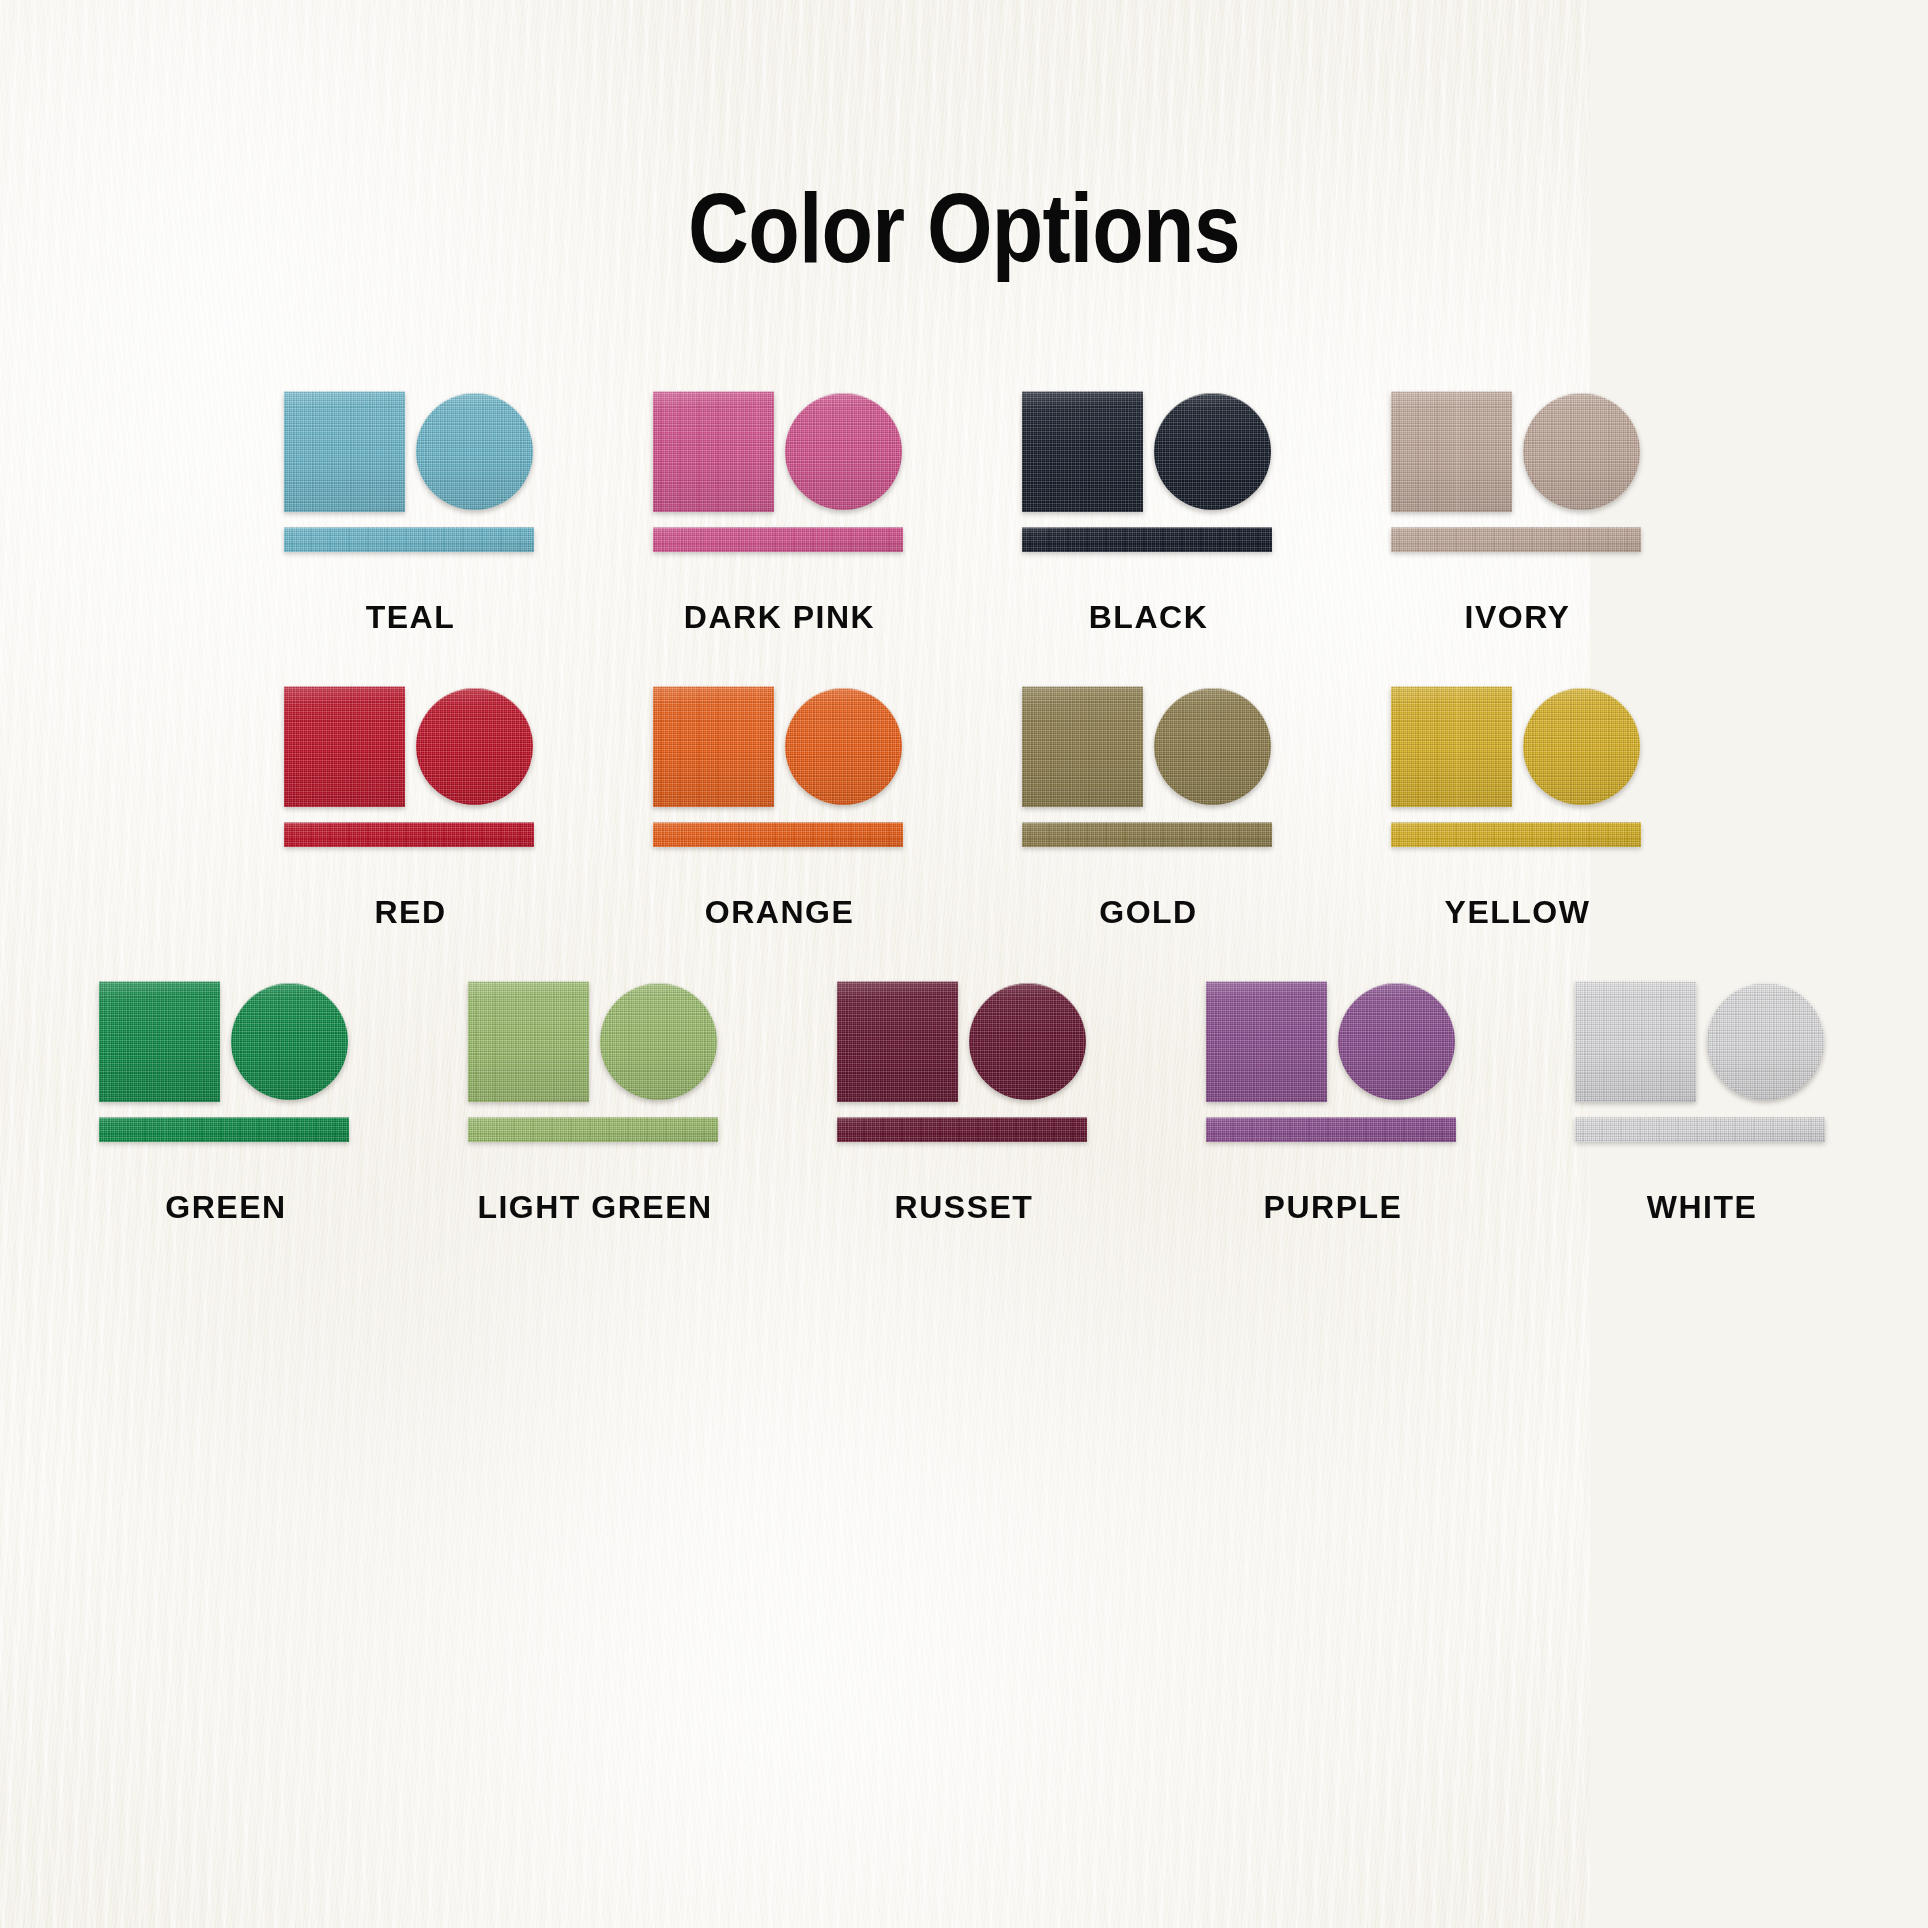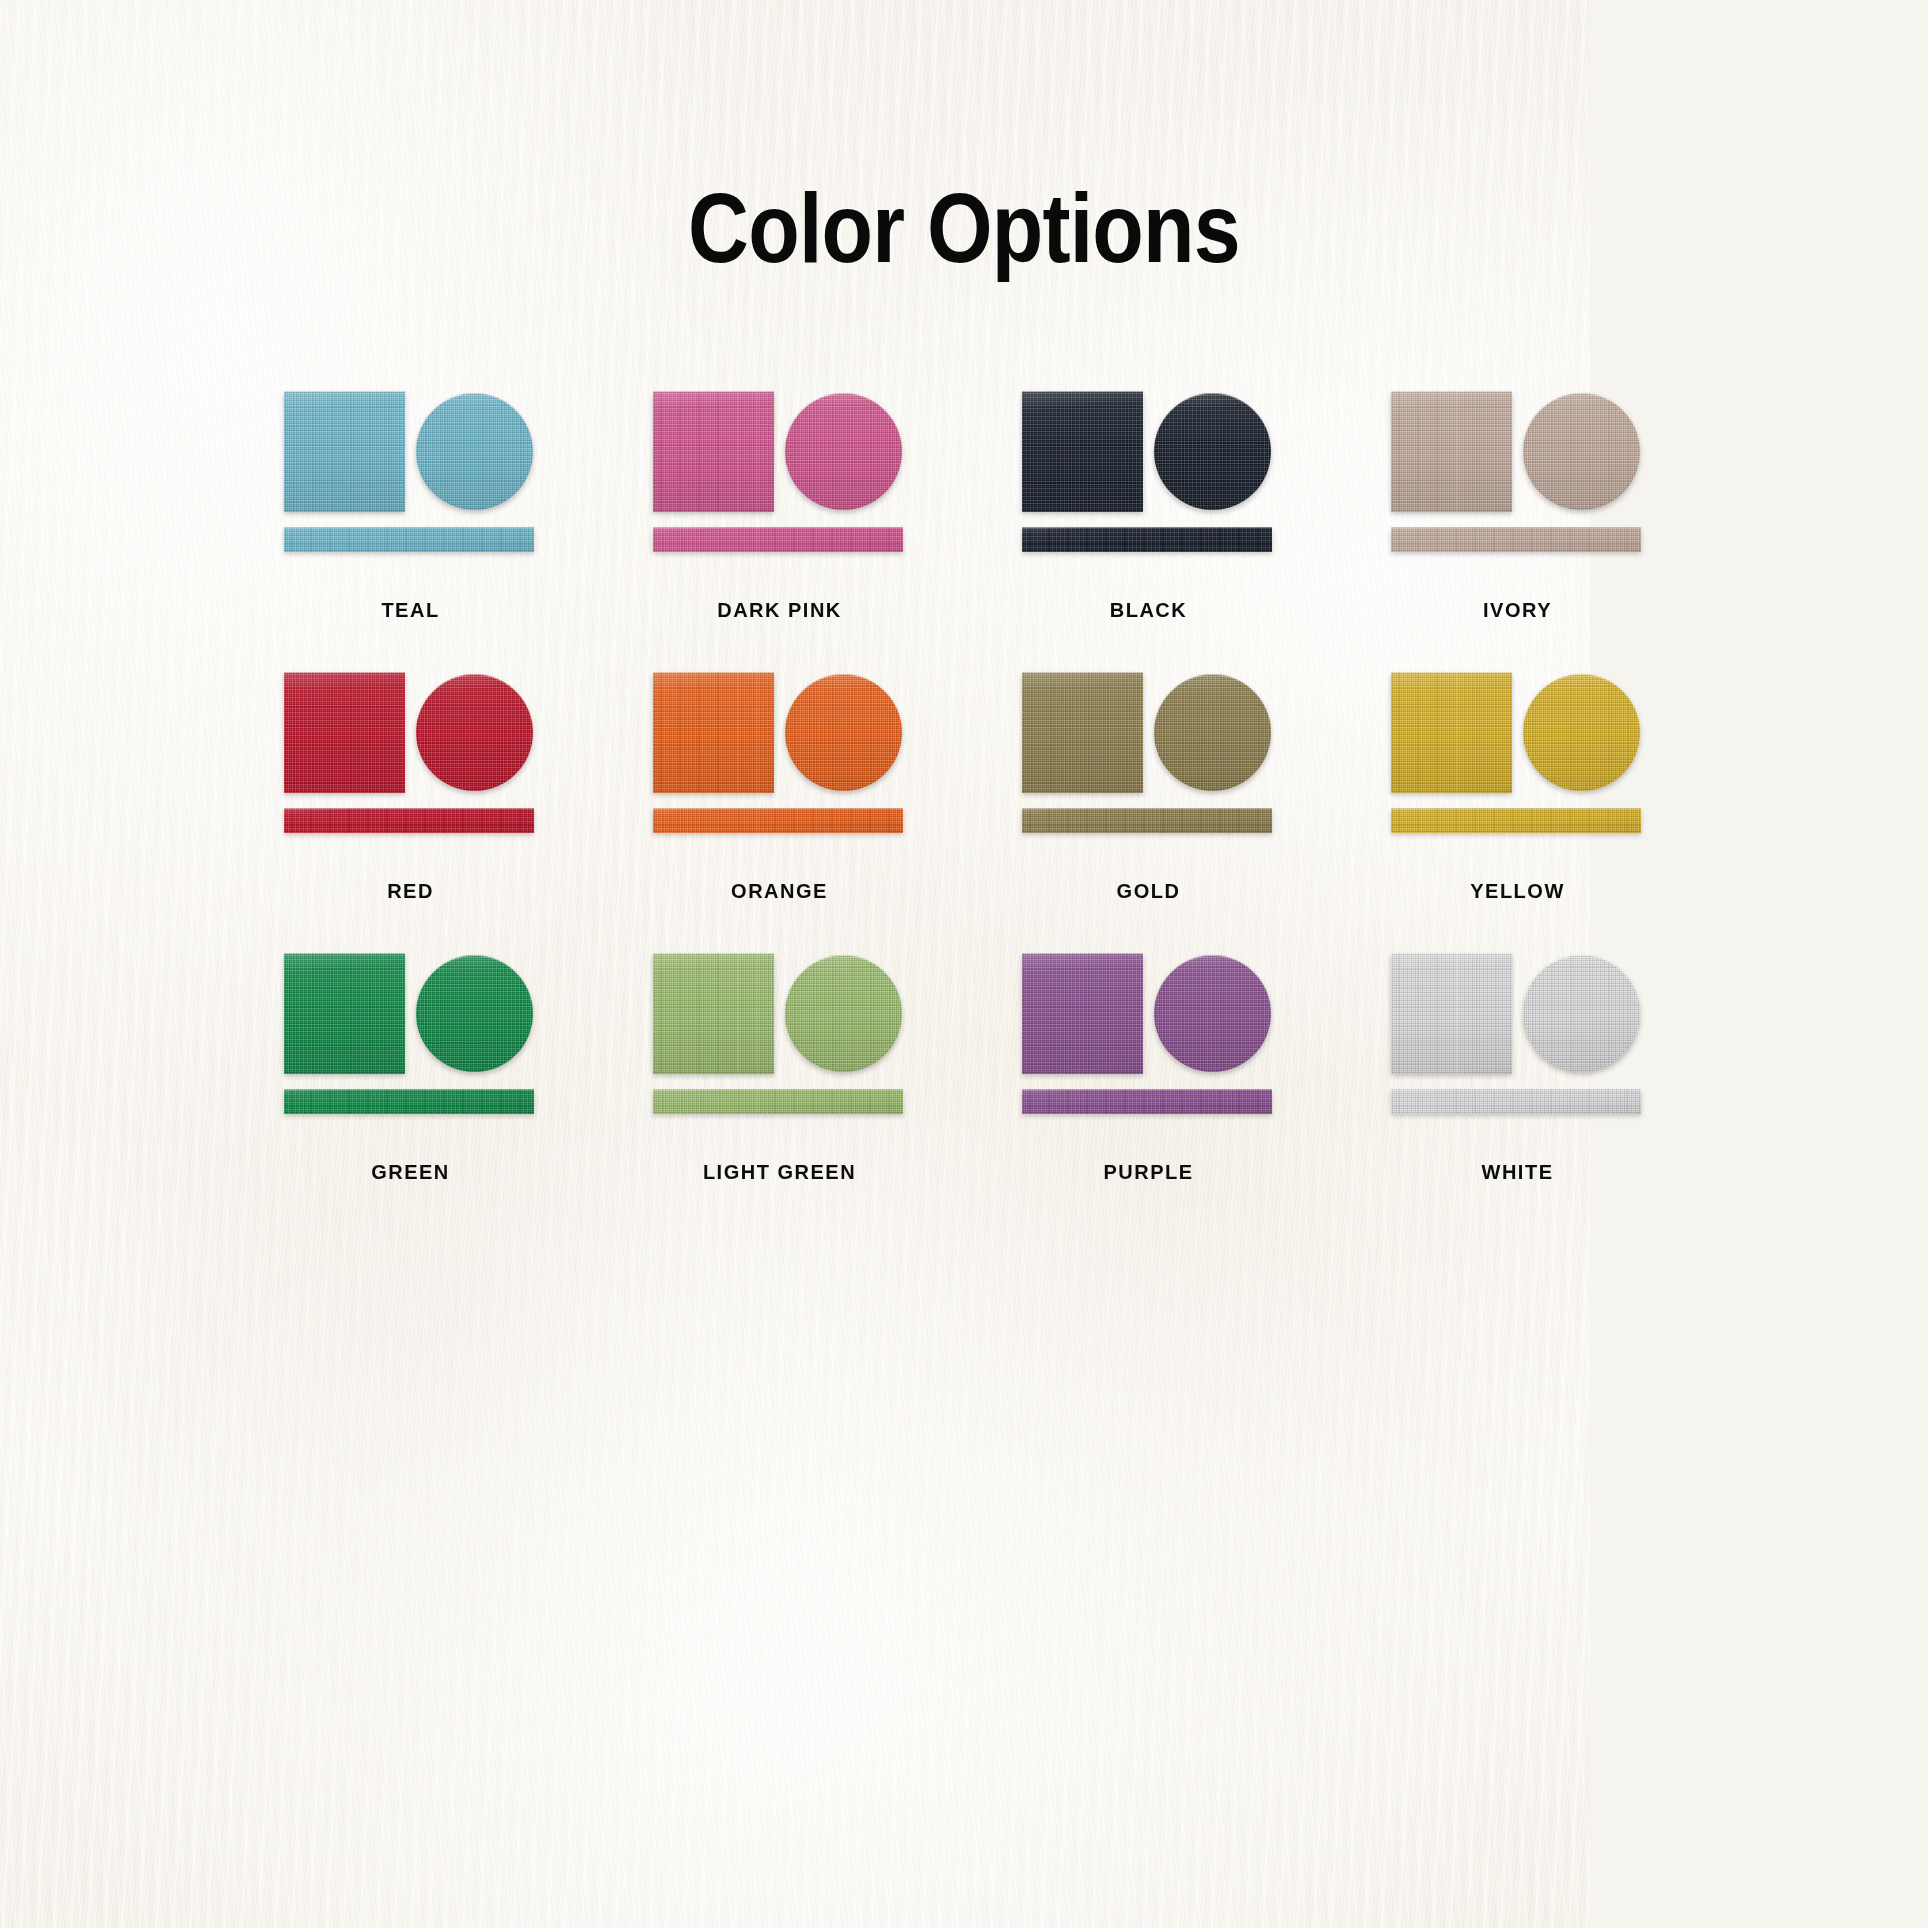--- a/index.html
+++ b/index.html
@@ -178,21 +178,21 @@
     left: 0;
     top: 136px;
     width: 250px;
     height: 24.5px;
     box-shadow: 0 2.8px 4.7px rgba(70,64,58,0.28), 0 0.9px 0 rgba(255,255,255,0.5) inset;
   }
 
   .swatch-label {
     margin-top: 43px;
     font-family: "Liberation Sans Narrow", "Liberation Sans", sans-serif;
-    font-size: 20px;
+    font-size: 32px;
     font-weight: bold;
     letter-spacing: 1.5px;
     color: #0c0c0c;
     text-transform: uppercase;
     white-space: nowrap;
     text-align: center;
   }
 </style>
 </head>
 <body>
@@ -284,20 +284,28 @@
         <div class="swatch-cell">
           <div class="swatch-art">
             <div class="fabric swatch-square" style="background-color: rgb(156, 189, 109);"></div>
             <div class="fabric swatch-circle" style="background-color: rgb(156, 189, 109);"></div>
             <div class="fabric swatch-bar" style="background-color: rgb(156, 189, 109);"></div>
           </div>
           <div class="swatch-label">LIGHT GREEN</div>
         </div>
         <div class="swatch-cell">
           <div class="swatch-art">
+            <div class="fabric swatch-square" style="background-color: rgb(101, 21, 48);"></div>
+            <div class="fabric swatch-circle" style="background-color: rgb(101, 21, 48);"></div>
+            <div class="fabric swatch-bar" style="background-color: rgb(101, 21, 48);"></div>
+          </div>
+          <div class="swatch-label">RUSSET</div>
+        </div>
+        <div class="swatch-cell">
+          <div class="swatch-art">
             <div class="fabric swatch-square" style="background-color: rgb(138, 78, 144);"></div>
             <div class="fabric swatch-circle" style="background-color: rgb(138, 78, 144);"></div>
             <div class="fabric swatch-bar" style="background-color: rgb(138, 78, 144);"></div>
           </div>
           <div class="swatch-label">PURPLE</div>
         </div>
         <div class="swatch-cell">
           <div class="swatch-art">
             <div class="fabric swatch-square" style="background-color: rgb(220, 220, 222);"></div>
             <div class="fabric swatch-circle" style="background-color: rgb(220, 220, 222);"></div>

